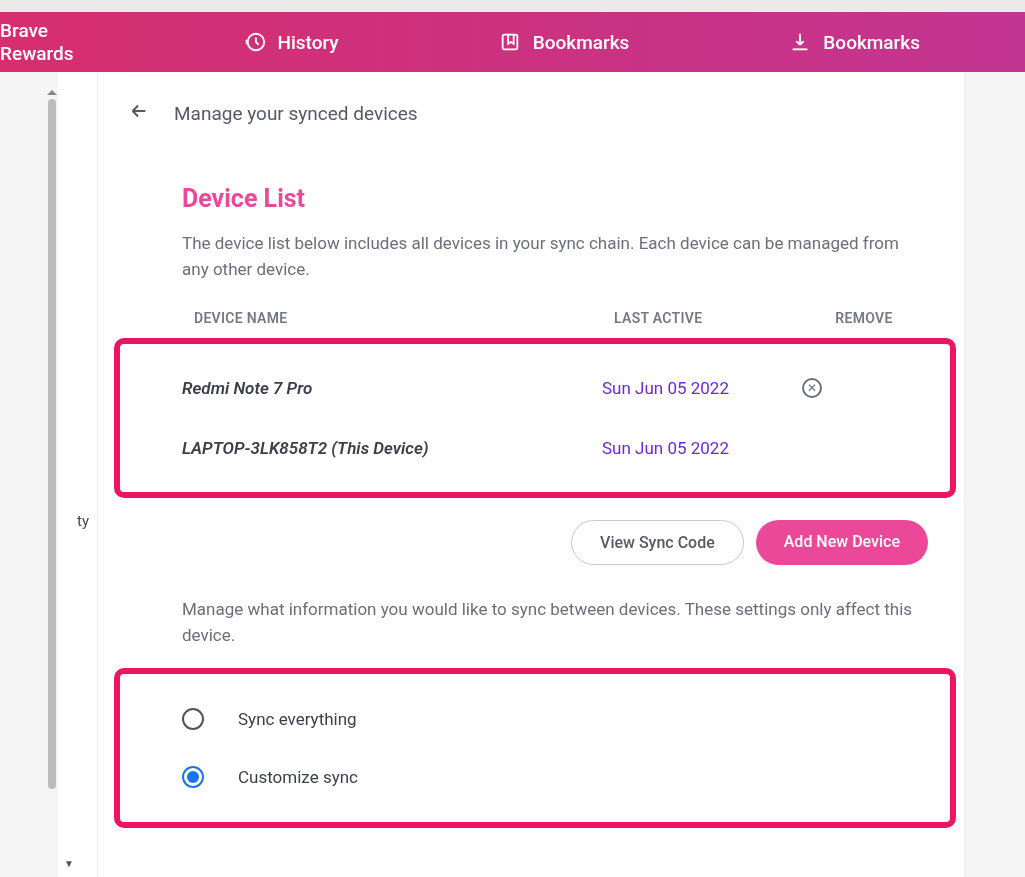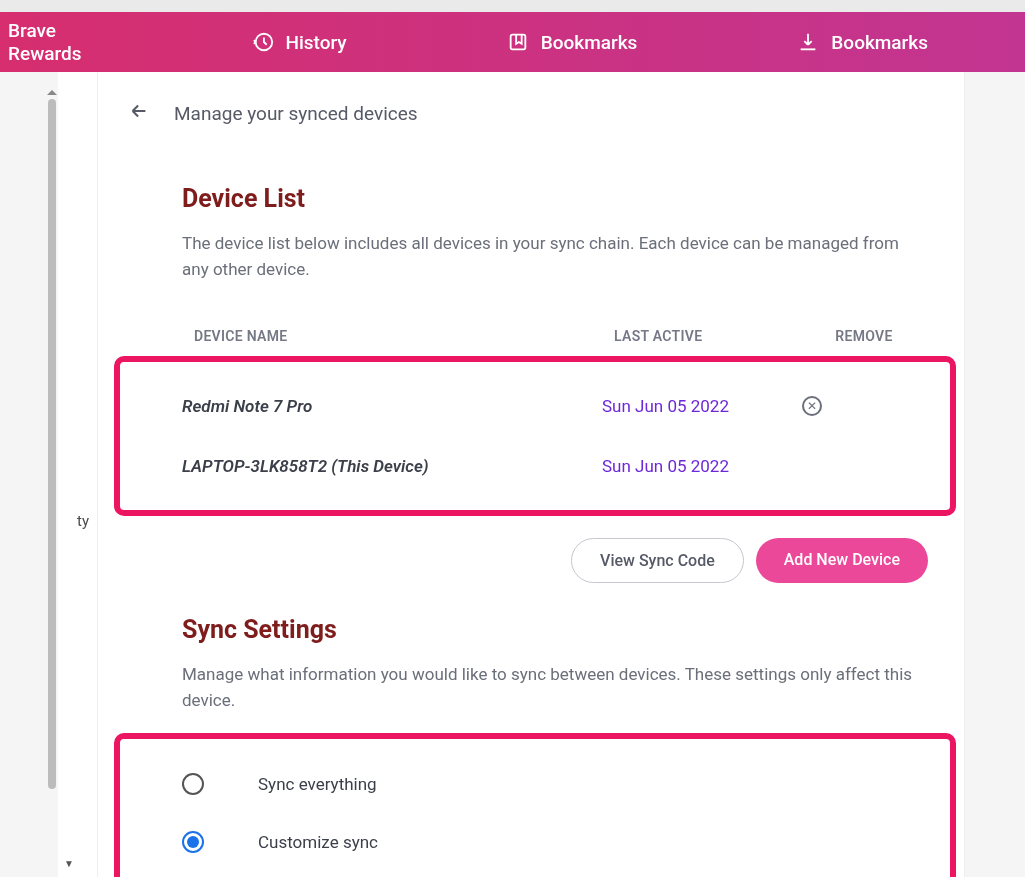--- a/index.html
+++ b/index.html
@@ -26,21 +26,21 @@
     .nav-item {
       display: flex;
       align-items: center;
       gap: 12px;
       color: #fff;
       font-size: 19px;
       font-weight: 500;
       cursor: pointer;
     }
     .nav-item svg { width: 22px; height: 22px; flex-shrink: 0; }
-    .nav-rewards { margin-left: 0; padding-left: 8px; }
+    .nav-rewards { margin-left: 0; }
     .content-row {
       display: flex;
       height: calc(100% - 72px);
     }
     .left-strip {
       width: 58px;
       background: #f5f5f5;
       position: relative;
     }
     .scroll-track {
@@ -107,28 +107,28 @@
       font-size: 19px;
       color: #565a67;
     }
     .section {
       padding-left: 54px;
       padding-right: 6px;
     }
     .section-title {
       font-size: 25px;
       font-weight: 700;
-      color: #7f1d1d;
+      color: #ec4899;
       margin-bottom: 18px;
     }
     .section-desc {
       font-size: 17px;
       color: #6b6f7a;
       line-height: 1.5;
-      margin-bottom: 46px;
+      margin-bottom: 28px;
       max-width: 740px;
     }
     .highlight-box {
       border: 6px solid #ec1562;
       border-radius: 10px;
       padding: 0;
       margin-left: -68px;
       margin-right: -28px;
       margin-bottom: 22px;
     }
@@ -198,21 +198,21 @@
     }
     .btn-primary {
       background: #ec4899;
       border: none;
       color: #fff;
     }
     .radio-group { padding: 16px 62px; }
     .radio-row {
       display: flex;
       align-items: center;
-      gap: 54px;
+      gap: 34px;
       padding: 18px 0;
     }
     .radio-outer {
       width: 22px; height: 22px;
       border: 2px solid #555;
       border-radius: 50%;
       display: flex;
       align-items: center;
       justify-content: center;
       cursor: pointer;
@@ -314,21 +314,20 @@
               <div class="col-remove"></div>
             </div>
           </div>
       </div>
 
       <div class="button-row">
         <div class="btn btn-outline">View Sync Code</div>
         <div class="btn btn-primary">Add New Device</div>
       </div>
 
-      <div class="section-title">Sync Settings</div>
       <div class="section-desc" style="margin-bottom:20px;">Manage what information you would like to sync between devices. These settings only affect this device.</div>
 
       <div class="highlight-box">
         <div class="radio-group" id="radio-group">
             <div class="radio-row">
               <div class="radio-outer"></div>
               <div class="radio-label">Sync everything</div>
             </div>
             <div class="radio-row">
               <div class="radio-outer selected">

